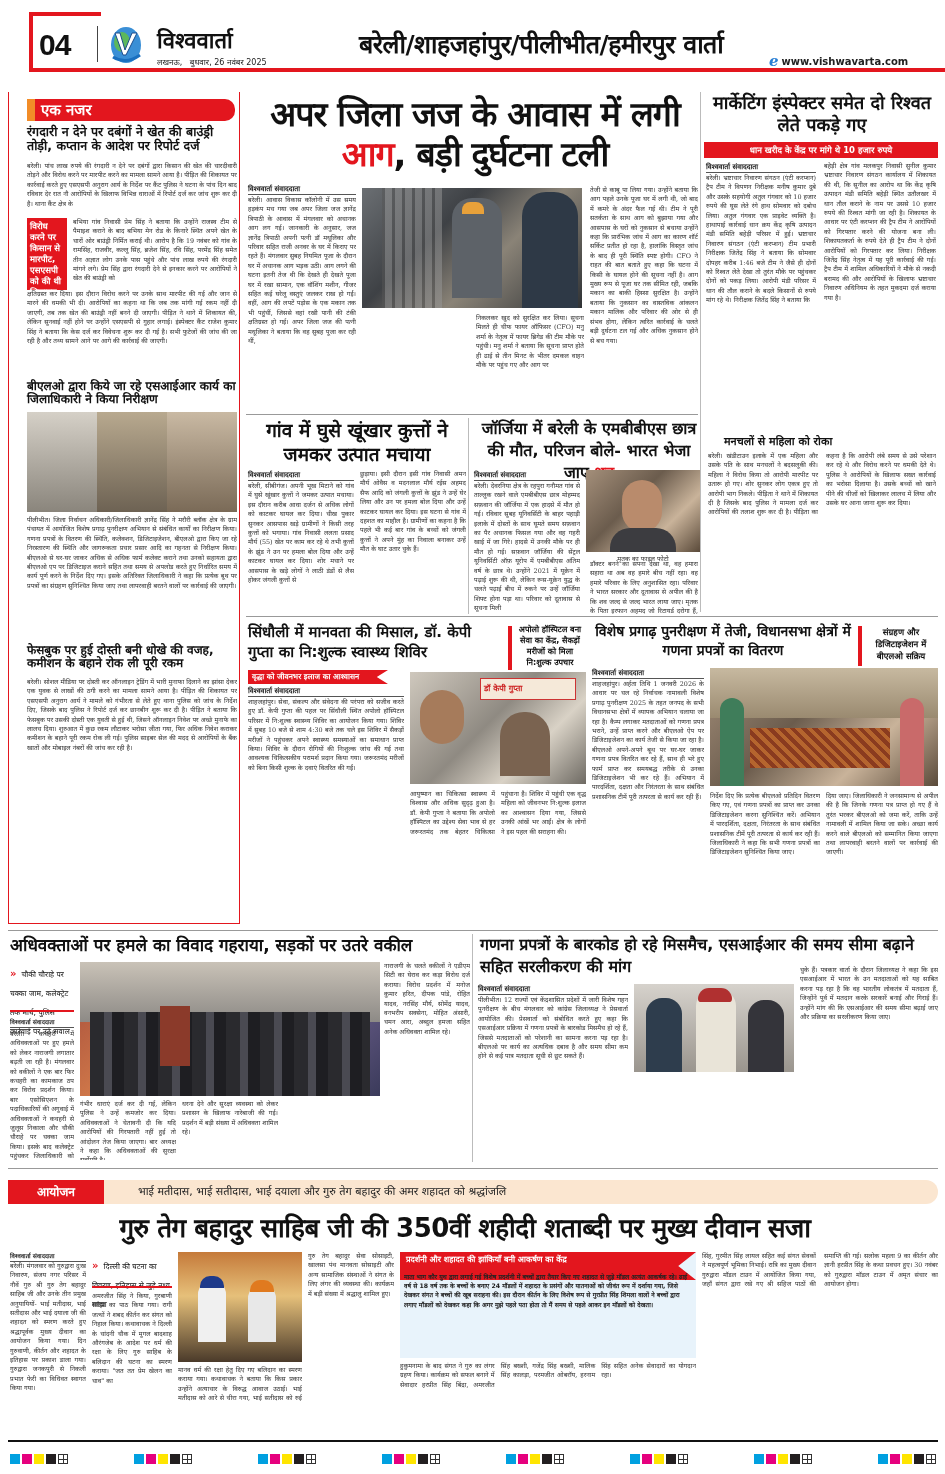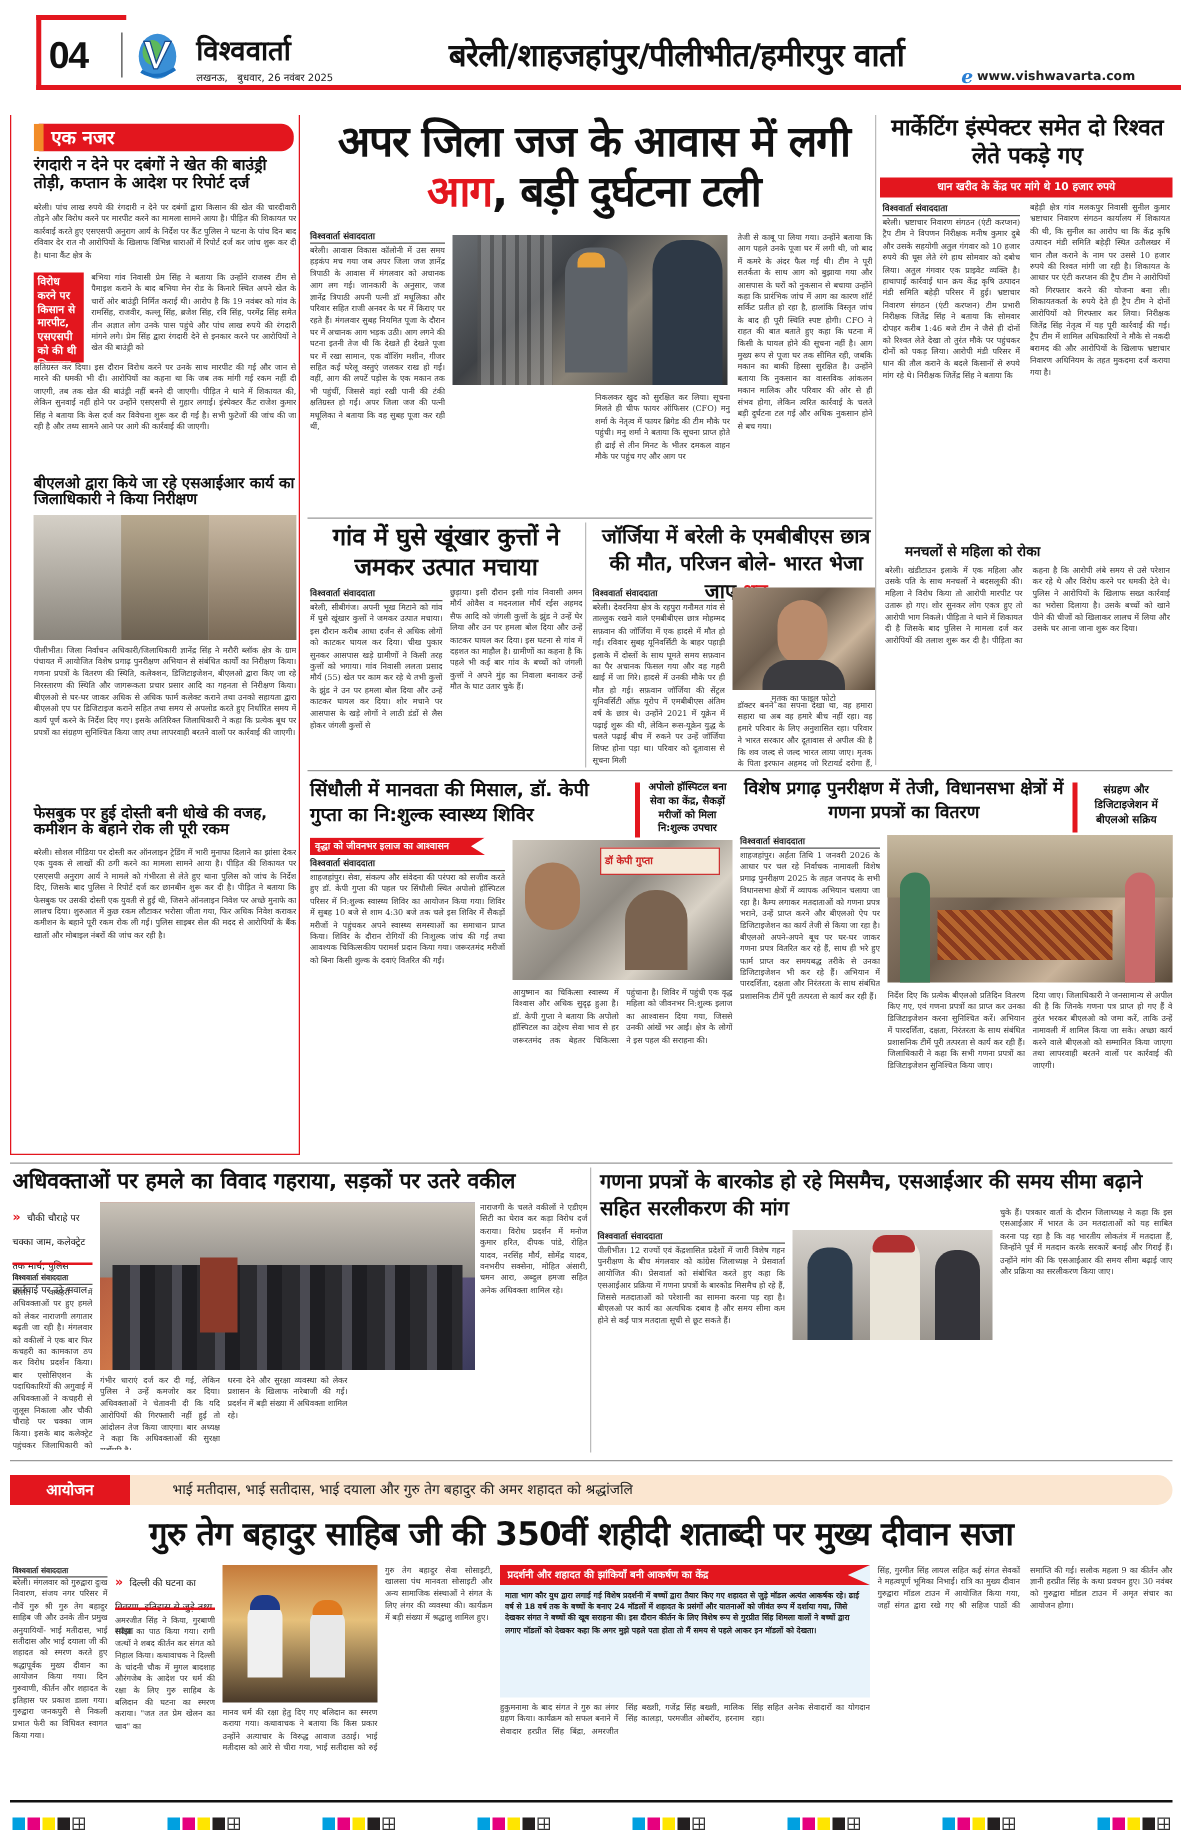--- a/index.html
+++ b/index.html
@@ -208,21 +208,21 @@
   <div class="abs body-text" style="left:84px;top:40px;width:80px;height:110px;">अमरजीत सिंह ने किया, गुरबाणी सवैया का पाठ किया गया। रागी जत्थों ने शबद कीर्तन कर संगत को निहाल किया। कथावाचक ने दिल्ली के चांदनी चौक में मुगल बादशाह औरंगजेब के आदेश पर धर्म की रक्षा के लिए गुरु साहिब के बलिदान की घटना का स्मरण कराया। "जत तत प्रेम खेलन का चाव" का</div>
   <div class="abs photo warm" style="left:170px;top:0;width:124px;height:110px;background:linear-gradient(180deg,#c57a3a,#e6c07a 40%,#4a3a2a);">
     <div class="abs" style="left:20px;top:30px;width:28px;height:60px;background:#f0f0f0;border-radius:12px 12px 0 0;"></div>
     <div class="abs" style="left:22px;top:24px;width:24px;height:12px;background:#1e3a8a;border-radius:10px 10px 0 0;"></div>
     <div class="abs" style="left:70px;top:34px;width:28px;height:56px;background:#e8e8e8;border-radius:12px 12px 0 0;"></div>
     <div class="abs" style="left:72px;top:28px;width:24px;height:12px;background:#e07a1f;border-radius:10px 10px 0 0;"></div>
   </div>
   <div class="abs body-text" style="left:170px;top:114px;width:124px;height:36px;">मानव धर्म की रक्षा हेतु दिए गए बलिदान का स्मरण कराया गया। कथावाचक ने बताया कि किस प्रकार उन्होंने अत्याचार के विरुद्ध आवाज उठाई। भाई मतीदास को आरे से चीरा गया, भाई सतीदास को रुई में लपेट कर जलाया गया।</div>
   <div class="abs body-text" style="left:300px;top:0;width:86px;height:150px;">गुरु तेग बहादुर सेवा सोसाइटी, खालसा पंथ मानवता सोसाइटी और अन्य सामाजिक संस्थाओं ने संगत के लिए लंगर की व्यवस्था की। कार्यक्रम में बड़ी संख्या में श्रद्धालु शामिल हुए।</div>
   <div class="abs" style="left:392px;top:0;width:296px;height:106px;background:#e8f3fb;">
-    <div class="abs ribbon" style="left:0;top:0;width:296px;height:16px;font-size:8px;line-height:16px;padding-left:6px;clip-path:polygon(0 0,100% 0,94% 50%,100% 100%,0 100%);">प्रदर्शनी और शहादत की झांकियाँ बनी आकर्षण का केंद्र</div>
+    <div class="abs ribbon" style="left:0;top:0;width:296px;height:28px;font-size:8px;line-height:16px;padding-left:6px;clip-path:polygon(0 0,100% 0,94% 50%,100% 100%,0 100%);">प्रदर्शनी और शहादत की झांकियाँ बनी आकर्षण का केंद्र</div>
     <div class="abs sans-text" style="left:4px;top:20px;width:288px;height:84px;font-weight:bold;color:#222;">माता भाग कौर युथ द्वारा लगाई गई विशेष प्रदर्शनी में बच्चों द्वारा तैयार किए गए शहादत से जुड़े मॉडल अत्यंत आकर्षक रहे। ढाई वर्ष से 18 वर्ष तक के बच्चों के बनाए 24 मॉडलों में शहादत के प्रसंगों और यातनाओं को जीवंत रूप में दर्शाया गया, जिसे देखकर संगत ने बच्चों की खूब सराहना की। इस दौरान कीर्तन के लिए विशेष रूप से गुरप्रीत सिंह शिमला वालों ने बच्चों द्वारा लगाए मॉडलों को देखकर कहा कि अगर मुझे पहले पता होता तो मैं समय से पहले आकर इन मॉडलों को देखता।</div>
   </div>
   <div class="abs body-text" style="left:392px;top:110px;width:296px;height:40px;column-count:3;column-gap:6px;">हुकुमनामा के बाद संगत ने गुरु का लंगर ग्रहण किया। कार्यक्रम को सफल बनाने में सेवादार हरप्रीत सिंह बिंद्रा, अमरजीत सिंह बख्शी, गजेंद्र सिंह बख्शी, मालिक सिंह कालड़ा, परमजीत ओबरॉय, हरनाम सिंह सहित अनेक सेवादारों का योगदान रहा।</div>
   <div class="abs body-text" style="left:694px;top:0;width:236px;height:150px;column-count:2;column-gap:8px;">सिंह, गुरमीत सिंह लायल सहित कई संगत सेवकों ने महत्वपूर्ण भूमिका निभाई। रात्रि का मुख्य दीवान गुरुद्वारा मॉडल टाउन में आयोजित किया गया, जहाँ संगत द्वारा रखे गए श्री सहिज पाठों की समाप्ति की गई। सलोक महला 9 का कीर्तन और ज्ञानी हरप्रीत सिंह के कथा प्रवचन हुए। 30 नवंबर को गुरुद्वारा मॉडल टाउन में अमृत संचार का आयोजन होगा।</div>
 </div>
 
 <div class="abs" style="left:8px;top:1440px;width:930px;height:2px;background:#111;"></div>
 <div class="abs" style="left:10px;top:1452px;width:926px;height:14px;display:flex;justify-content:space-between;">
   <div class="cmyk">
       <span style="background:#00a0e0"></span>

